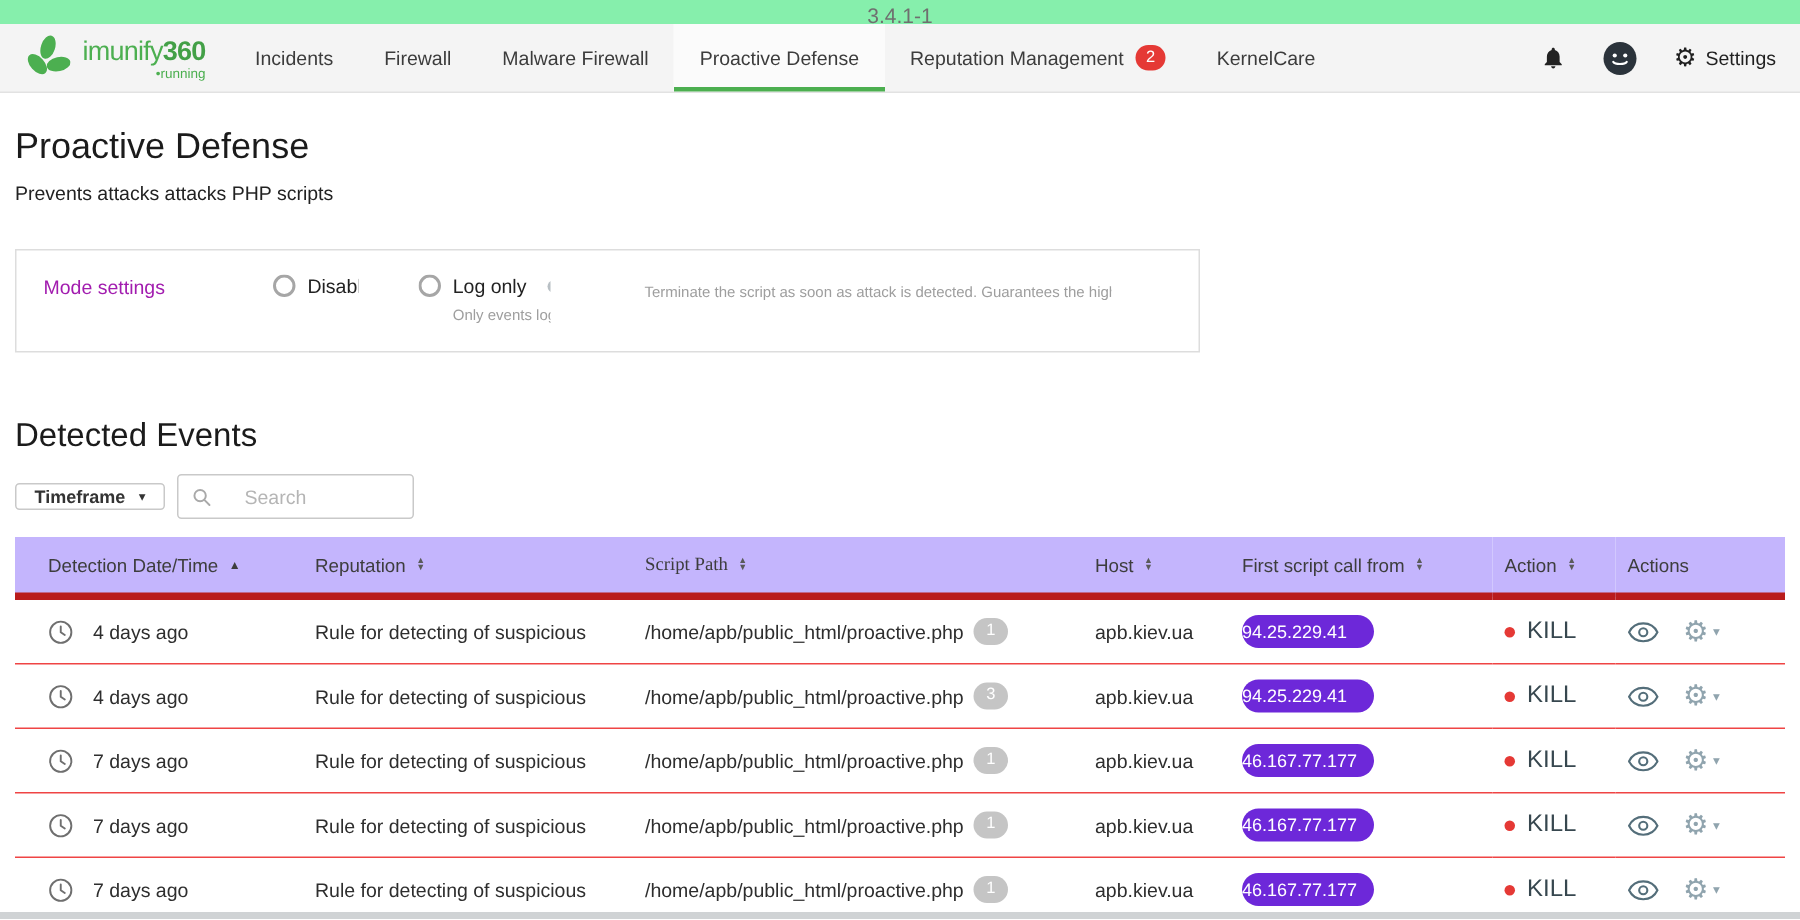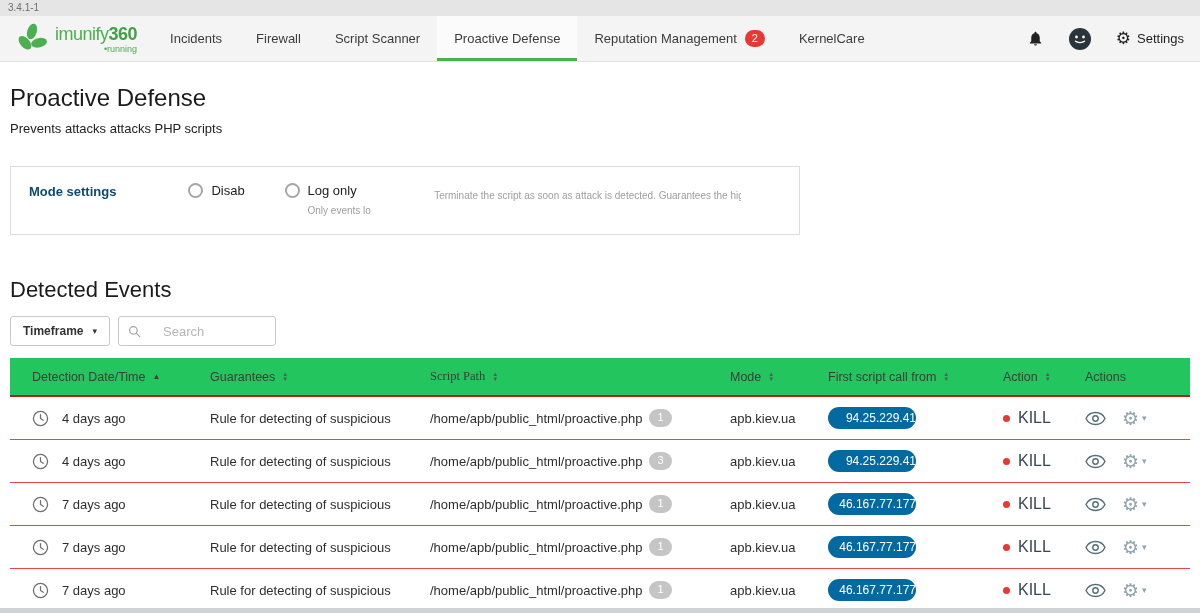--- a/index.html
+++ b/index.html
@@ -3,21 +3,21 @@
 <meta charset="utf-8">
 <style>
   * { margin:0; padding:0; box-sizing:border-box; }
   html, body { width:1200px; height:613px; overflow:hidden; }
   body {
     font-family:"Liberation Sans","DejaVu Sans",sans-serif;
     background:#ffffff; color:#333; position:relative;
   }
 
   
-  .version-bar { height:16px; text-align:left; font-size:10px; color:#6f6f6f; padding:2px 8px 0; background:#e5e5e5; }
+  .version-bar { height:16px; text-align:center; font-size:14px; color:#6f6f6f; padding:2px 8px 0; background:#86efac; }
 
   .navbar {
     background:#f4f4f4; height:46px; display:flex; align-items:stretch;
     border-bottom:1px solid #e2e2e2; padding:0 12px 0 16px;
   }
   .brand { display:flex; align-items:center; gap:7px; margin-right:16px; cursor:pointer; }
   .brand-line { line-height:20px; font-size:18px; letter-spacing:-0.5px; }
   .brand-name { color:#4caf50; font-weight:400; }
   .brand-suffix { color:#43a047; font-weight:700; }
   .brand-status { text-align:right; font-size:9px; color:#4caf50; line-height:9px; margin-top:1px; }
@@ -41,21 +41,21 @@
   
   .page-head { margin:22px 10px 0; }
   .page-title { font-size:24px; font-weight:400; color:#1b1b1b; }
   .page-sub { margin-top:9px; font-size:13px; color:#222; }
 
   
   .mode-box {
     margin:30px 10px 0; width:790px; border:1px solid #ddd;
     padding:16px 18px 18px; display:flex; align-items:flex-start; background:#fff;
   }
-  .mode-label { font-size:13px; font-weight:700; color:#0c4a6e; margin-right:72px; padding-top:1px; white-space:nowrap; }
+  .mode-label { font-size:13px; font-weight:400; color:#a21caf; margin-right:72px; padding-top:1px; white-space:nowrap; }
   .mode-option { margin-right:40px; overflow:hidden; }
   .opt-row { display:flex; align-items:center; gap:8px; cursor:pointer; }
   .radio {
     width:15px; height:15px; border:2px solid #a6a6a6; border-radius:50%;
     background:#fff; flex:none; cursor:pointer; position:relative;
   }
   .radio.selected { border-color:#43a047; }
   .radio.selected::after {
     content:""; position:absolute; left:2px; top:2px; right:2px; bottom:2px;
     border-radius:50%; background:#43a047;
@@ -64,36 +64,36 @@
   .dot { width:8px; height:8px; border-radius:50%; margin-left:6px; flex:none; }
   .dot.gray { background:#b8bfc4; }
   .dot.red  { background:#ef5350; }
   .opt-desc { margin:7px 0 0 23px; font-size:10px; color:#9e9e9e; white-space:nowrap; }
 
   
   .section-title { margin:42px 10px 0; font-size:22px; font-weight:400; color:#1b1b1b; }
   .controls { margin:13px 10px 0; display:flex; gap:8px; align-items:center; }
   .timeframe-btn {
     display:flex; align-items:center; gap:9px; border:1px solid #c9c9c9; background:#fff;
-    border-radius:3px; height:30px; padding:0 12px; font-size:12px; font-weight:700;
+    border-radius:3px; height:18px; padding:0 12px; font-size:12px; font-weight:700;
     color:#333; cursor:pointer; font-family:inherit;
   }
   .tf-caret { font-size:9px; color:#333; }
   .search-box {
     display:flex; align-items:center; gap:22px; border:1px solid #c9c9c9;
     border-radius:3px; height:30px; width:158px; padding:0 9px; background:#fff;
   }
   .search-box input { border:0; outline:0; flex:1; font-size:13px; font-family:inherit; color:#333; min-width:0; background:transparent; }
   .search-box input::placeholder { color:#b5b5b5; }
 
   
   .events-table { width:1180px; margin:12px 10px 0; border-collapse:collapse; table-layout:fixed; }
   thead th {
-    background:#22c55e; text-align:left; font-weight:400; font-size:12.5px;
-    color:#3d3d3d; padding:11px 8px; border-bottom:2px solid #b91c1c; white-space:nowrap;
+    background:#c4b5fd; text-align:left; font-weight:400; font-size:12.5px;
+    color:#3d3d3d; padding:11px 8px; border-bottom:5px solid #b91c1c; white-space:nowrap;
   }
   .th-wrap { display:inline-flex; align-items:center; gap:7px; cursor:pointer; }
   .sort-both { display:inline-flex; flex-direction:column; color:#5a5a5a; }
   .sort-both i { font-style:normal; font-size:6px; line-height:4.5px; }
   .sort-asc { font-size:8px; color:#3d3d3d; }
   th.c-time { width:192px; padding-left:22px; }
   th.c-desc { width:220px; }
   th.c-path { width:300px;font-family:Liberation Serif, serif; }
   th.c-host { width:98px; }
   th.c-from { width:175px; }
@@ -104,22 +104,22 @@
     color:#2e2e2e; height:42px; vertical-align:middle; white-space:nowrap; overflow:hidden;
   }
   td.c-time { padding-left:22px; }
   .time-wrap { display:flex; align-items:center; gap:13px; }
   .path-wrap { display:flex; align-items:center; gap:7px; }
   .count-badge {
     background:#c5c5c5; color:#fff; border-radius:9px; font-size:11px;
     padding:2px 8px; line-height:1.2; flex:none;
   }
   .ip-pill {
-    display:inline-block; background:#0369a1; color:#fff; font-size:12px;
-    width:88px; text-align:right; padding:4px 0; border-radius:12px; cursor:pointer;
+    display:inline-block; background:#6d28d9; color:#fff; font-size:12px;
+    width:88px; text-align:left; padding:4px 0; border-radius:12px; cursor:pointer;
   }
   .action-wrap { display:flex; align-items:center; gap:8px; font-size:16px; color:#37474f; }
   .kill-dot { width:7px; height:7px; background:#e53935; border-radius:50%; flex:none; }
   .actions-wrap { display:flex; align-items:center; gap:16px; }
   .eye-btn { cursor:pointer; display:flex; align-items:center; }
   .gear-action { color:#90a4ae; font-size:19px; cursor:pointer; display:flex; align-items:center; gap:3px; line-height:1; }
   .gear-caret { font-size:9px; color:#90a4ae; }
 
   .bottom-strip { position:fixed; bottom:0; left:0; width:1200px; height:5px; background:#d0d3d5; }
 </style>
@@ -141,21 +141,21 @@
       <div class="brand-line">
         <span class="brand-name">imunify</span><span class="brand-suffix">360</span>
       </div>
       <div class="brand-status">•running</div>
     </div>
   </div>
 
   <nav class="nav-items">
     <a class="nav-item">Incidents</a>
     <a class="nav-item">Firewall</a>
-    <a class="nav-item">Script Scanner</a>
+    <a class="nav-item">Malware Firewall</a>
     <a class="nav-item active">Proactive Defense</a>
     <a class="nav-item">
       <span>Reputation Management</span>
       <span class="nav-badge">2</span>
     </a>
     <a class="nav-item">KernelCare</a>
   </nav>
 
   <div class="nav-right">
     <span class="icon-btn">
@@ -224,35 +224,35 @@
 </div>
 
 <table class="events-table">
   <thead>
     <tr>
       <th class="c-time"><span class="th-wrap">
             <span>Detection Date/Time</span>
             <span class="sort-asc">▲</span>
           </span></th>
       <th class="c-desc"><span class="th-wrap">
-            <span>Guarantees</span>
+            <span>Reputation</span>
             <span class="sort-both">
               <i>▲</i>
               <i>▼</i>
             </span>
           </span></th>
       <th class="c-path"><span class="th-wrap">
             <span>Script Path</span>
             <span class="sort-both">
               <i>▲</i>
               <i>▼</i>
             </span>
           </span></th>
       <th class="c-host"><span class="th-wrap">
-            <span>Mode</span>
+            <span>Host</span>
             <span class="sort-both">
               <i>▲</i>
               <i>▼</i>
             </span>
           </span></th>
       <th class="c-from"><span class="th-wrap">
             <span>First script call from</span>
             <span class="sort-both">
               <i>▲</i>
               <i>▼</i>

